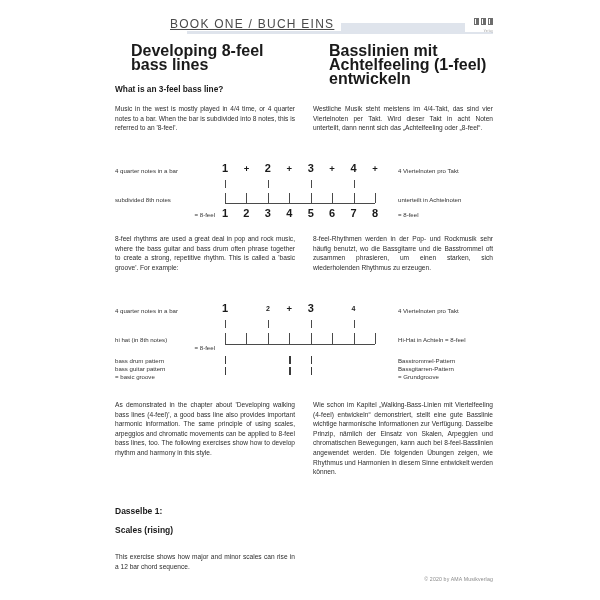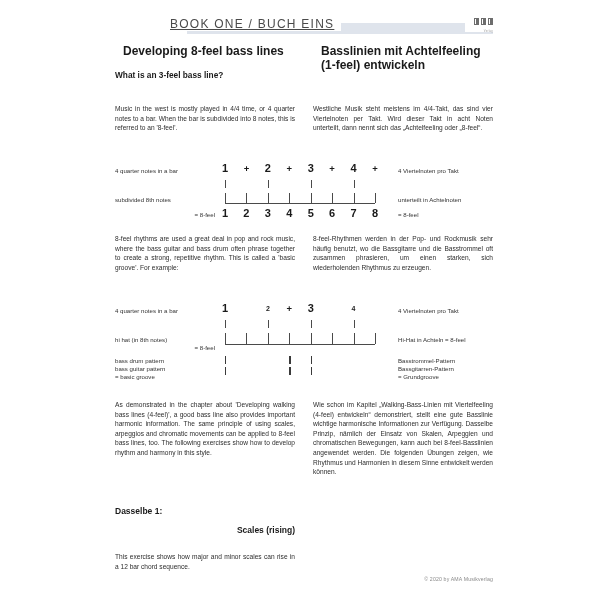--- a/index.html
+++ b/index.html
@@ -83,23 +83,23 @@
   
   .cols{
     position:absolute;
     left:0; top:0; width:378px;
     display:flex;
   }
   .col{width:180px;}
   .col.left{margin-right:18px;}
 
   h1{
-    font-size:12px;
+    font-size:16px;
     font-weight:bold;
-    margin:0 0 12px 8px;
+    margin:0 0 12px 16px;
     line-height:14px;
     color:#1a1a1a;
   }
   h2{
     font-size:8.3px;
     font-weight:bold;
     margin:0 0 9px 0;
     line-height:11px;
     color:#1a1a1a;
   }
@@ -317,21 +317,21 @@
         <p class="body">As demonstrated in the chapter about 'Developing walking bass lines (4-feel)', a good bass line also provides important harmonic information. The same principle of using scales, arpeggios and chromatic movements can be applied to 8-feel bass lines, too. The following exercises show how to develop rhythm and harmony in this style.</p>
       </div>
       <div class="col">
         <p class="body">Wie schon im Kapitel „Walking-Bass-Linien mit Viertelfeeling (4-feel) entwickeln“ demonstriert, stellt eine gute Basslinie wichtige harmonische Informationen zur Verfügung. Dasselbe Prinzip, nämlich der Einsatz von Skalen, Arpeggien und chromatischen Bewegungen, kann auch bei 8-feel-Basslinien angewendet werden. Die folgenden Übungen zeigen, wie Rhythmus und Harmonien in diesem Sinne entwickelt werden können.</p>
       </div>
     </div>
 
     <div class="cols" style="top:505px;">
       <div class="col left">
         <h3>Dasselbe 1:</h3>
-        <h3 style="margin-bottom:16px;text-align:right;">Scales (rising)</h3>
+        <h3 style="margin-bottom:16px;">Scales (rising)</h3>
         <p class="body">This exercise shows how major and minor scales can rise in a 12 bar chord sequence.</p>
       </div>
     </div>
 
     <div class="copyright" style="bottom:18px;">© 2020 by AMA Musikverlag</div>
 
   </div>
 </div>
 
 </body></html>

